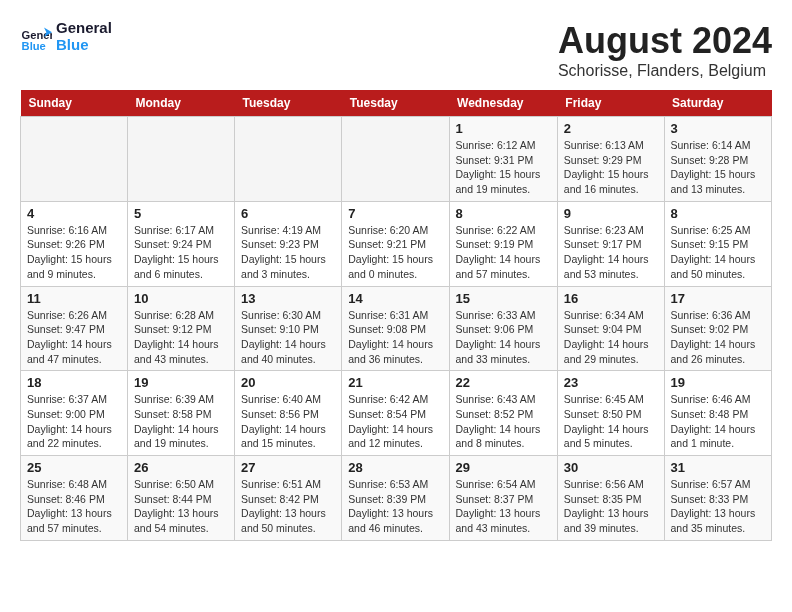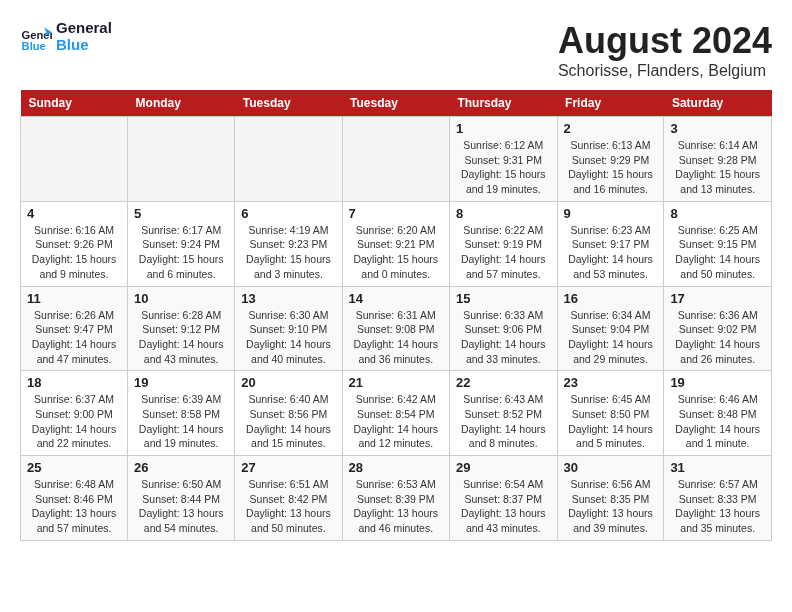--- a/index.html
+++ b/index.html
@@ -66,21 +66,20 @@
       font-size: 13px;
       font-weight: bold;
       color: #222;
       display: block;
       margin-bottom: 2px;
     }
     .day-info {
       font-size: 10.5px;
       color: #333;
       line-height: 1.4;
-      text-align: center;
     }
     td.empty {
       background: #f5f5f5 !important;
     }
   </style>
 </head>
 <body>
 
 <div class="header">
   <div class="logo">
@@ -101,21 +100,21 @@
   </div>
 </div>
 
 <table>
   <thead>
     <tr>
     <th>Sunday</th>
         <th>Monday</th>
         <th>Tuesday</th>
         <th>Tuesday</th>
-        <th>Thursday</th>
+        <th>Wednesday</th>
         <th>Friday</th>
         <th>Saturday</th>
       </tr>
   </thead>
   <tbody id="calendar-body">
   <tr>
         <td class="empty"></td>
         <td class="empty"></td>
         <td class="empty"></td>
         <td class="empty"></td>

